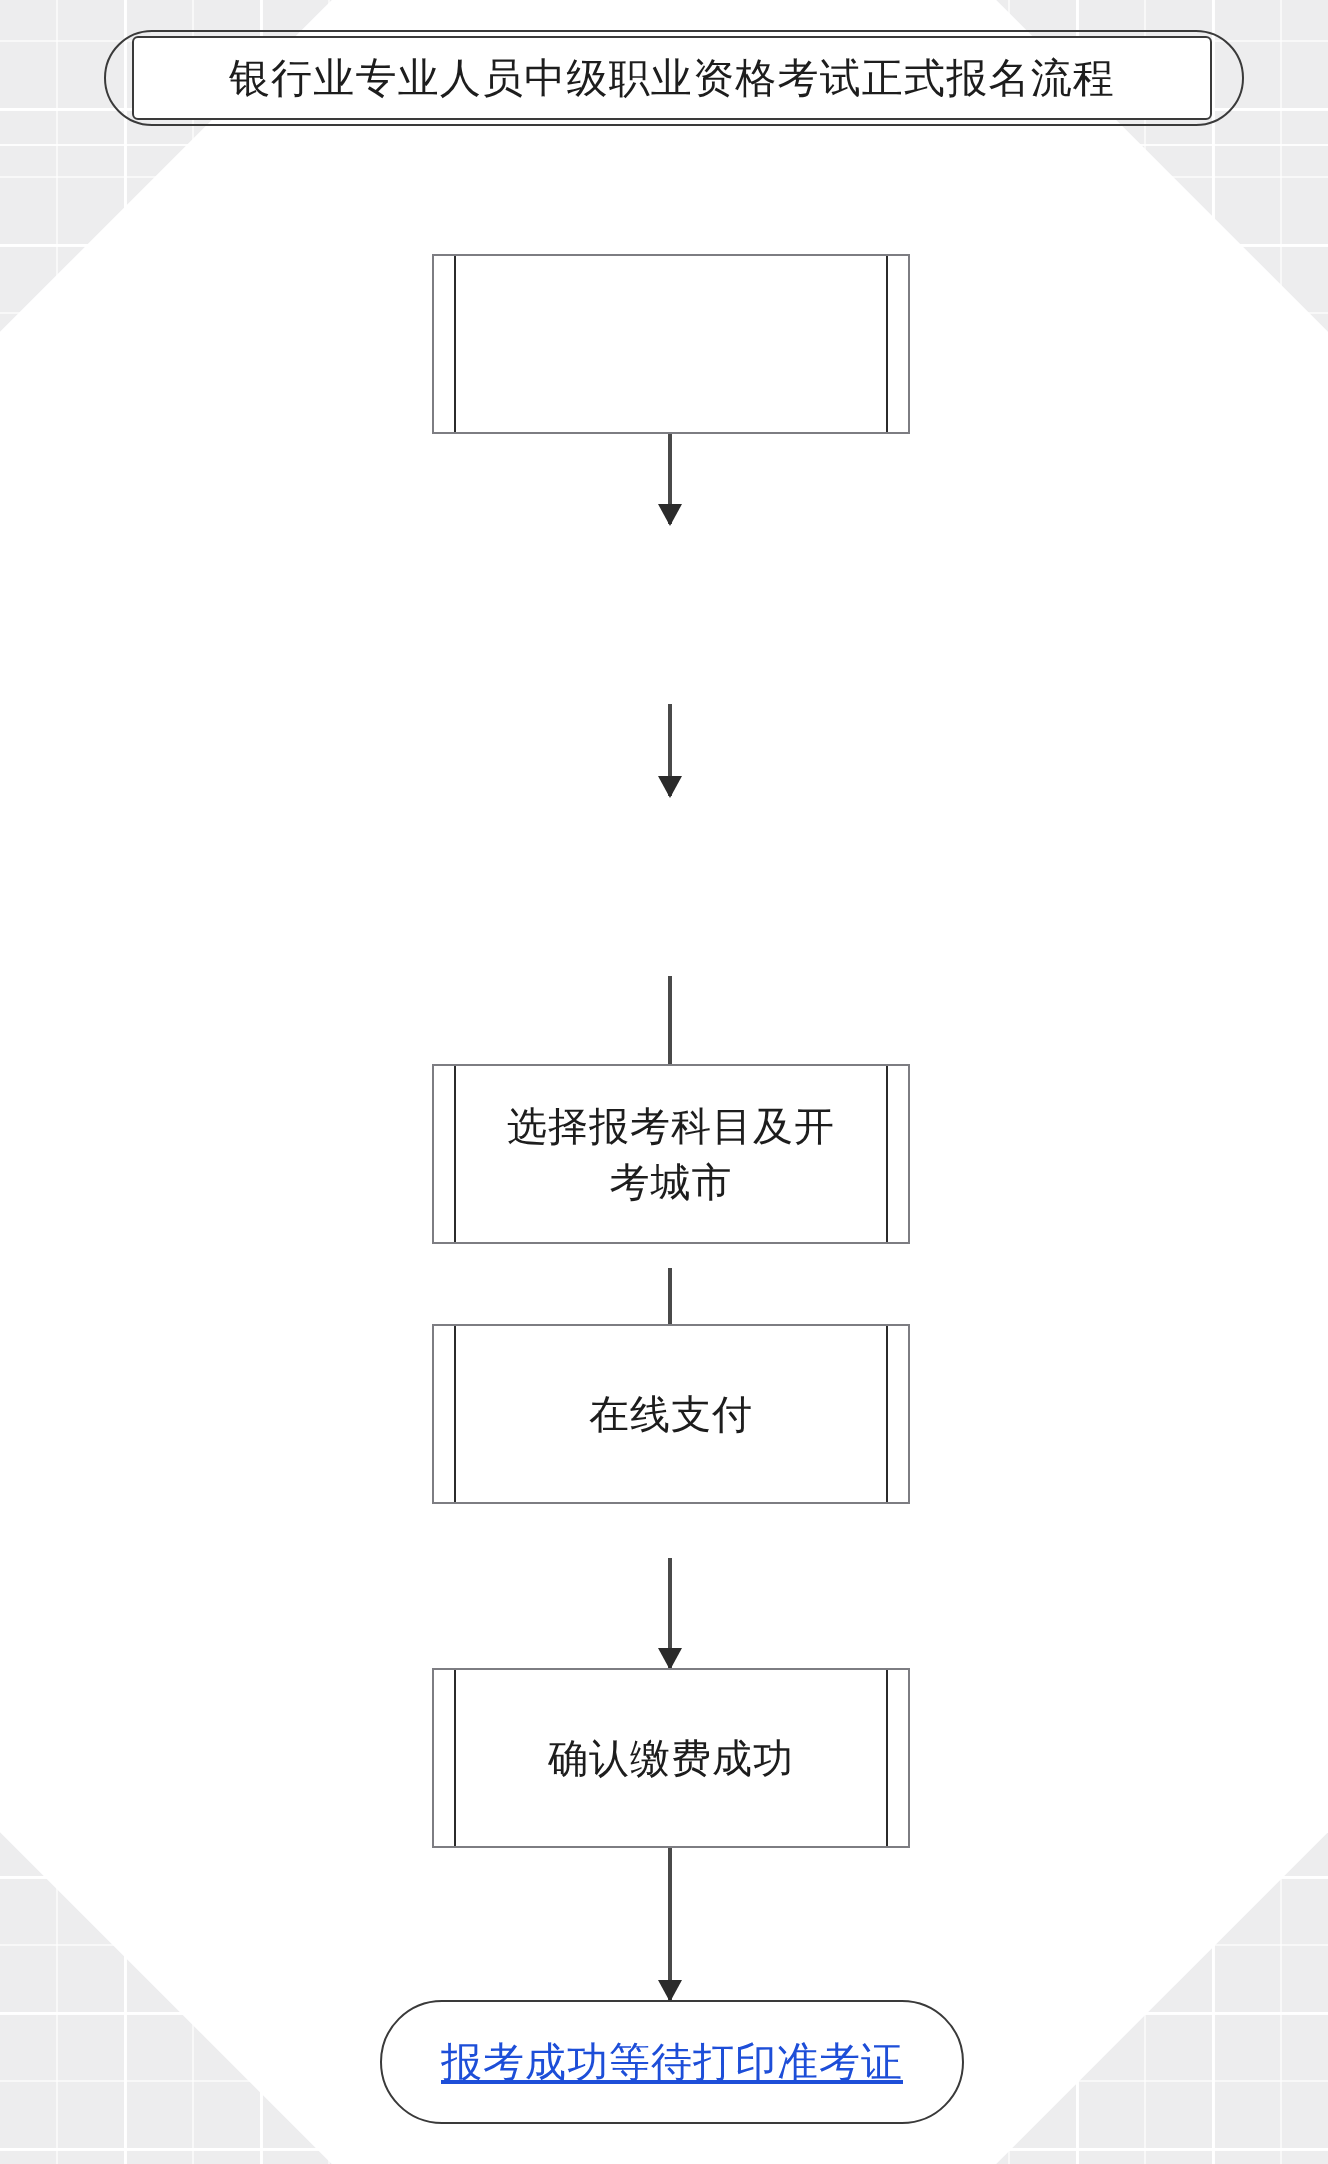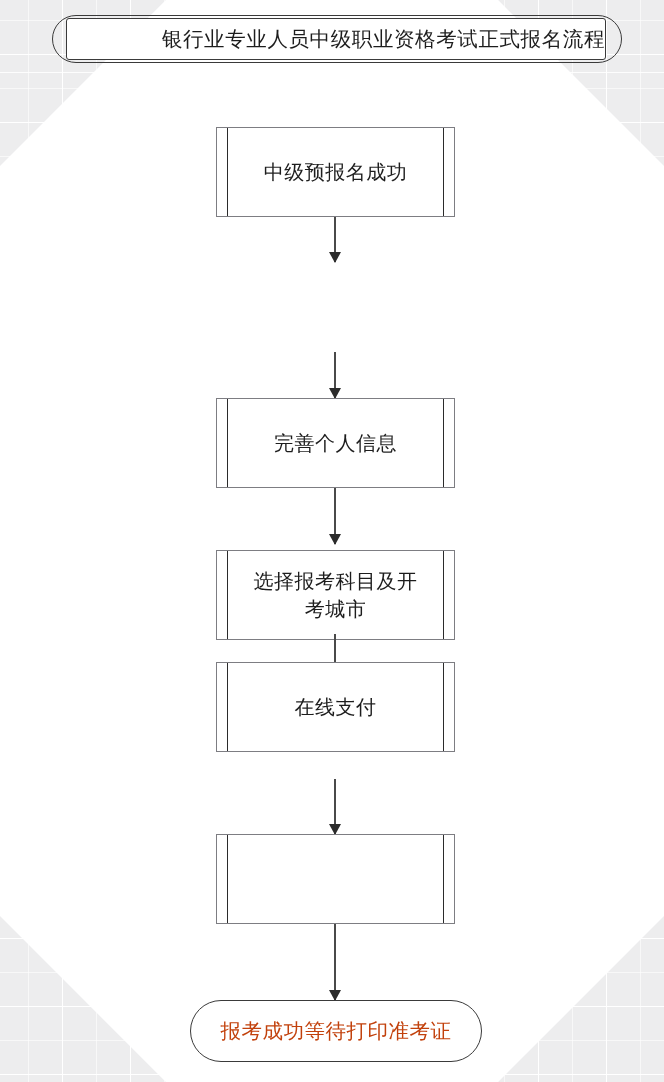--- a/index.html
+++ b/index.html
@@ -95,21 +95,21 @@
     left: 66px;
     top: 18px;
     width: 540px;
     height: 42px;
     border: 1.4px solid #3a3a3a;
     border-radius: 3px;
     box-sizing: border-box;
     background: #ffffff;
     display: flex;
     align-items: center;
-    justify-content: flex-end;
+    justify-content: center;
   }
   .title-text {
     font-size: 20.5px;
     letter-spacing: 0.6px;
     color: #1d1d1d;
     white-space: nowrap;
   }
 
   
   .proc {
@@ -175,23 +175,24 @@
     box-sizing: border-box;
     border: 1.6px solid #3a3a3a;
     border-radius: 33px;
     background: #ffffff;
     display: flex;
     align-items: center;
     justify-content: center;
   }
   .terminator-label {
     font-size: 20.5px;
-    color: #c2410c;
+    color: #1d4ed8;
     letter-spacing: 0.5px;
     white-space: nowrap;
+    text-decoration: underline;
   }
 </style>
 </head>
 <body>
 
 <div id="page">
 
   <div id="bg-layer">
     <div class="bg-grid"></div>
     <div class="bg-grid-2"></div>
@@ -203,55 +204,50 @@
   <div id="chart">
 
     <div class="title-outer"></div>
     <div class="title-inner">
       <span class="title-text">银行业专业人员中级职业资格考试正式报名流程</span>
     </div>
 
     <div class="proc" style="top:127px">
       <span class="bar-l"></span>
       <span class="bar-r"></span>
-      <span class="proc-label">中级预报名成功</span>
     </div>
 
     <div class="arrow" style="top:217px; height:45px"></div>
 
 
     <div class="arrow" style="top:352px; height:46px"></div>
 
-    <div class="proc" style="top:398px">
-      <span class="bar-l"></span>
-      <span class="bar-r"></span>
-      <span class="proc-label">完善个人信息</span>
-    </div>
 
     <div class="arrow" style="top:488px; height:56px"></div>
 
-    <div class="proc" style="top:550px">
+    <div class="proc" style="top:532px">
       <span class="bar-l"></span>
       <span class="bar-r"></span>
       <span class="proc-label"><span>选择报考科目及开</span><br><span>考城市</span></span>
     </div>
 
     <div class="arrow" style="top:634px; height:55px"></div>
 
     <div class="proc" style="top:662px">
       <span class="bar-l"></span>
       <span class="bar-r"></span>
       <span class="proc-label">在线支付</span>
     </div>
 
     <div class="arrow" style="top:779px; height:55px"></div>
 
     <div class="proc" style="top:834px">
       <span class="bar-l"></span>
       <span class="bar-r"></span>
+      <span class="proc-label">确认缴费成功</span>
     </div>
 
     <div class="arrow" style="top:924px; height:76px"></div>
 
     <div class="terminator">
       <span class="terminator-label">报考成功等待打印准考证</span>
     </div>
 
   </div>
 </div>

